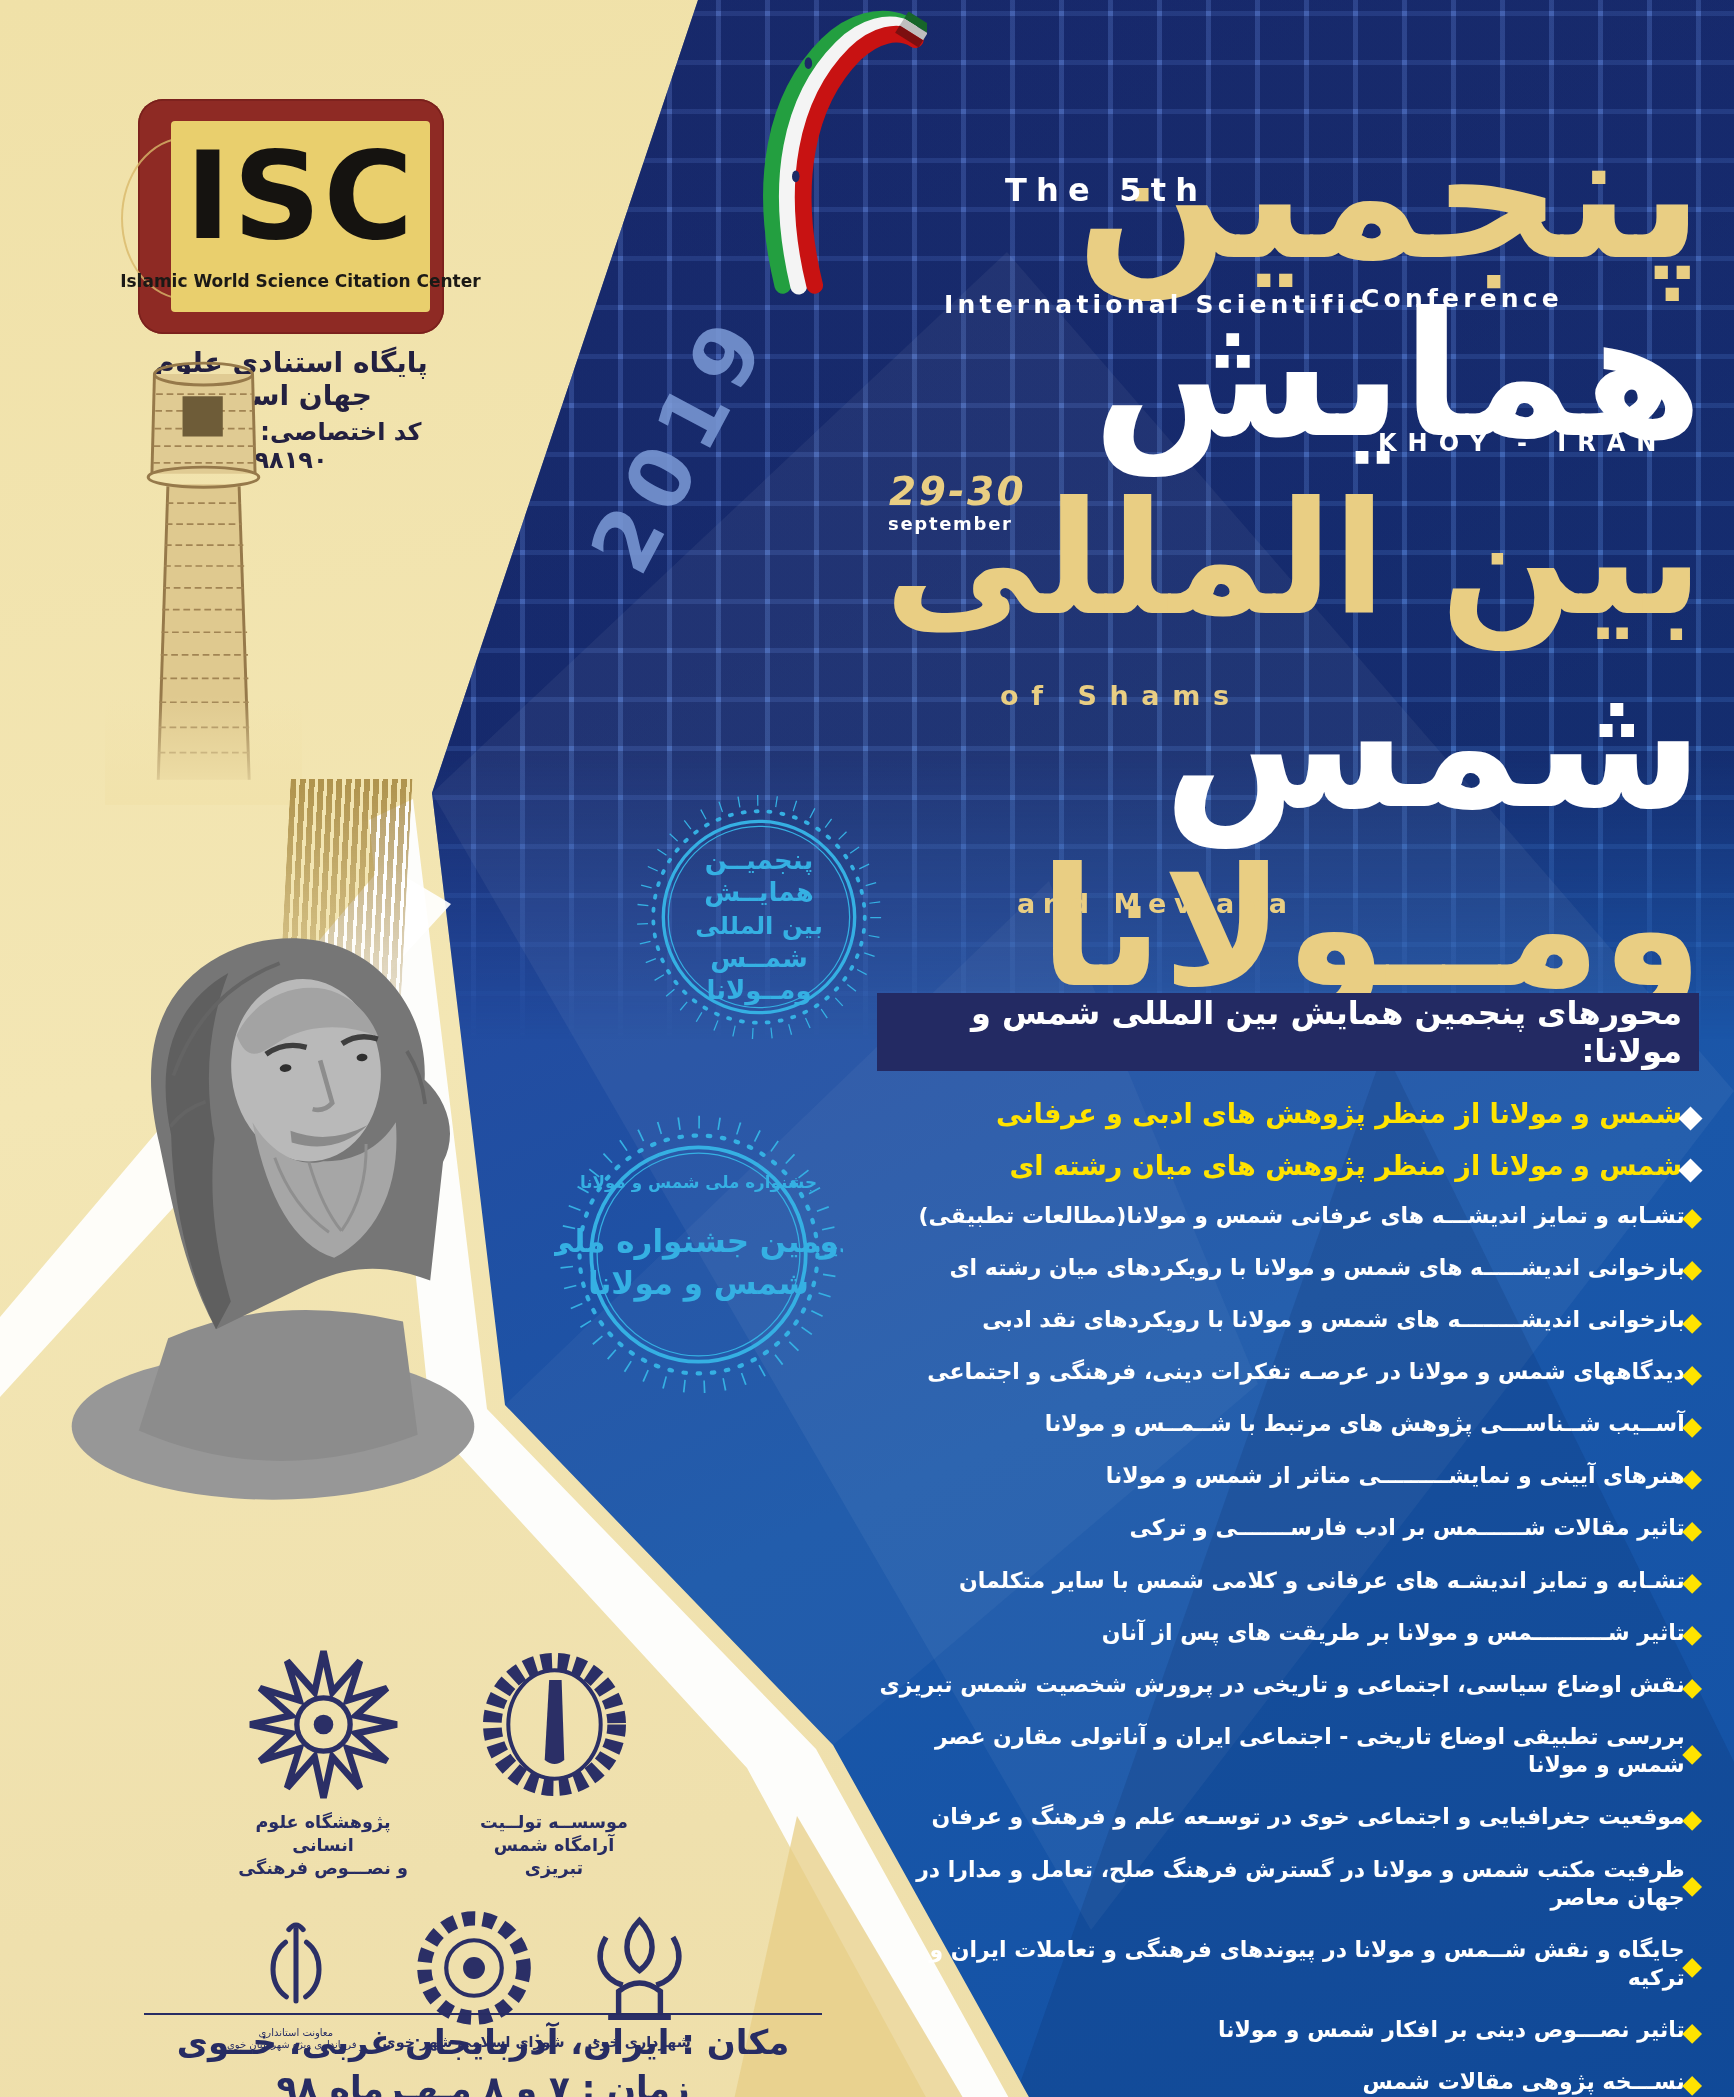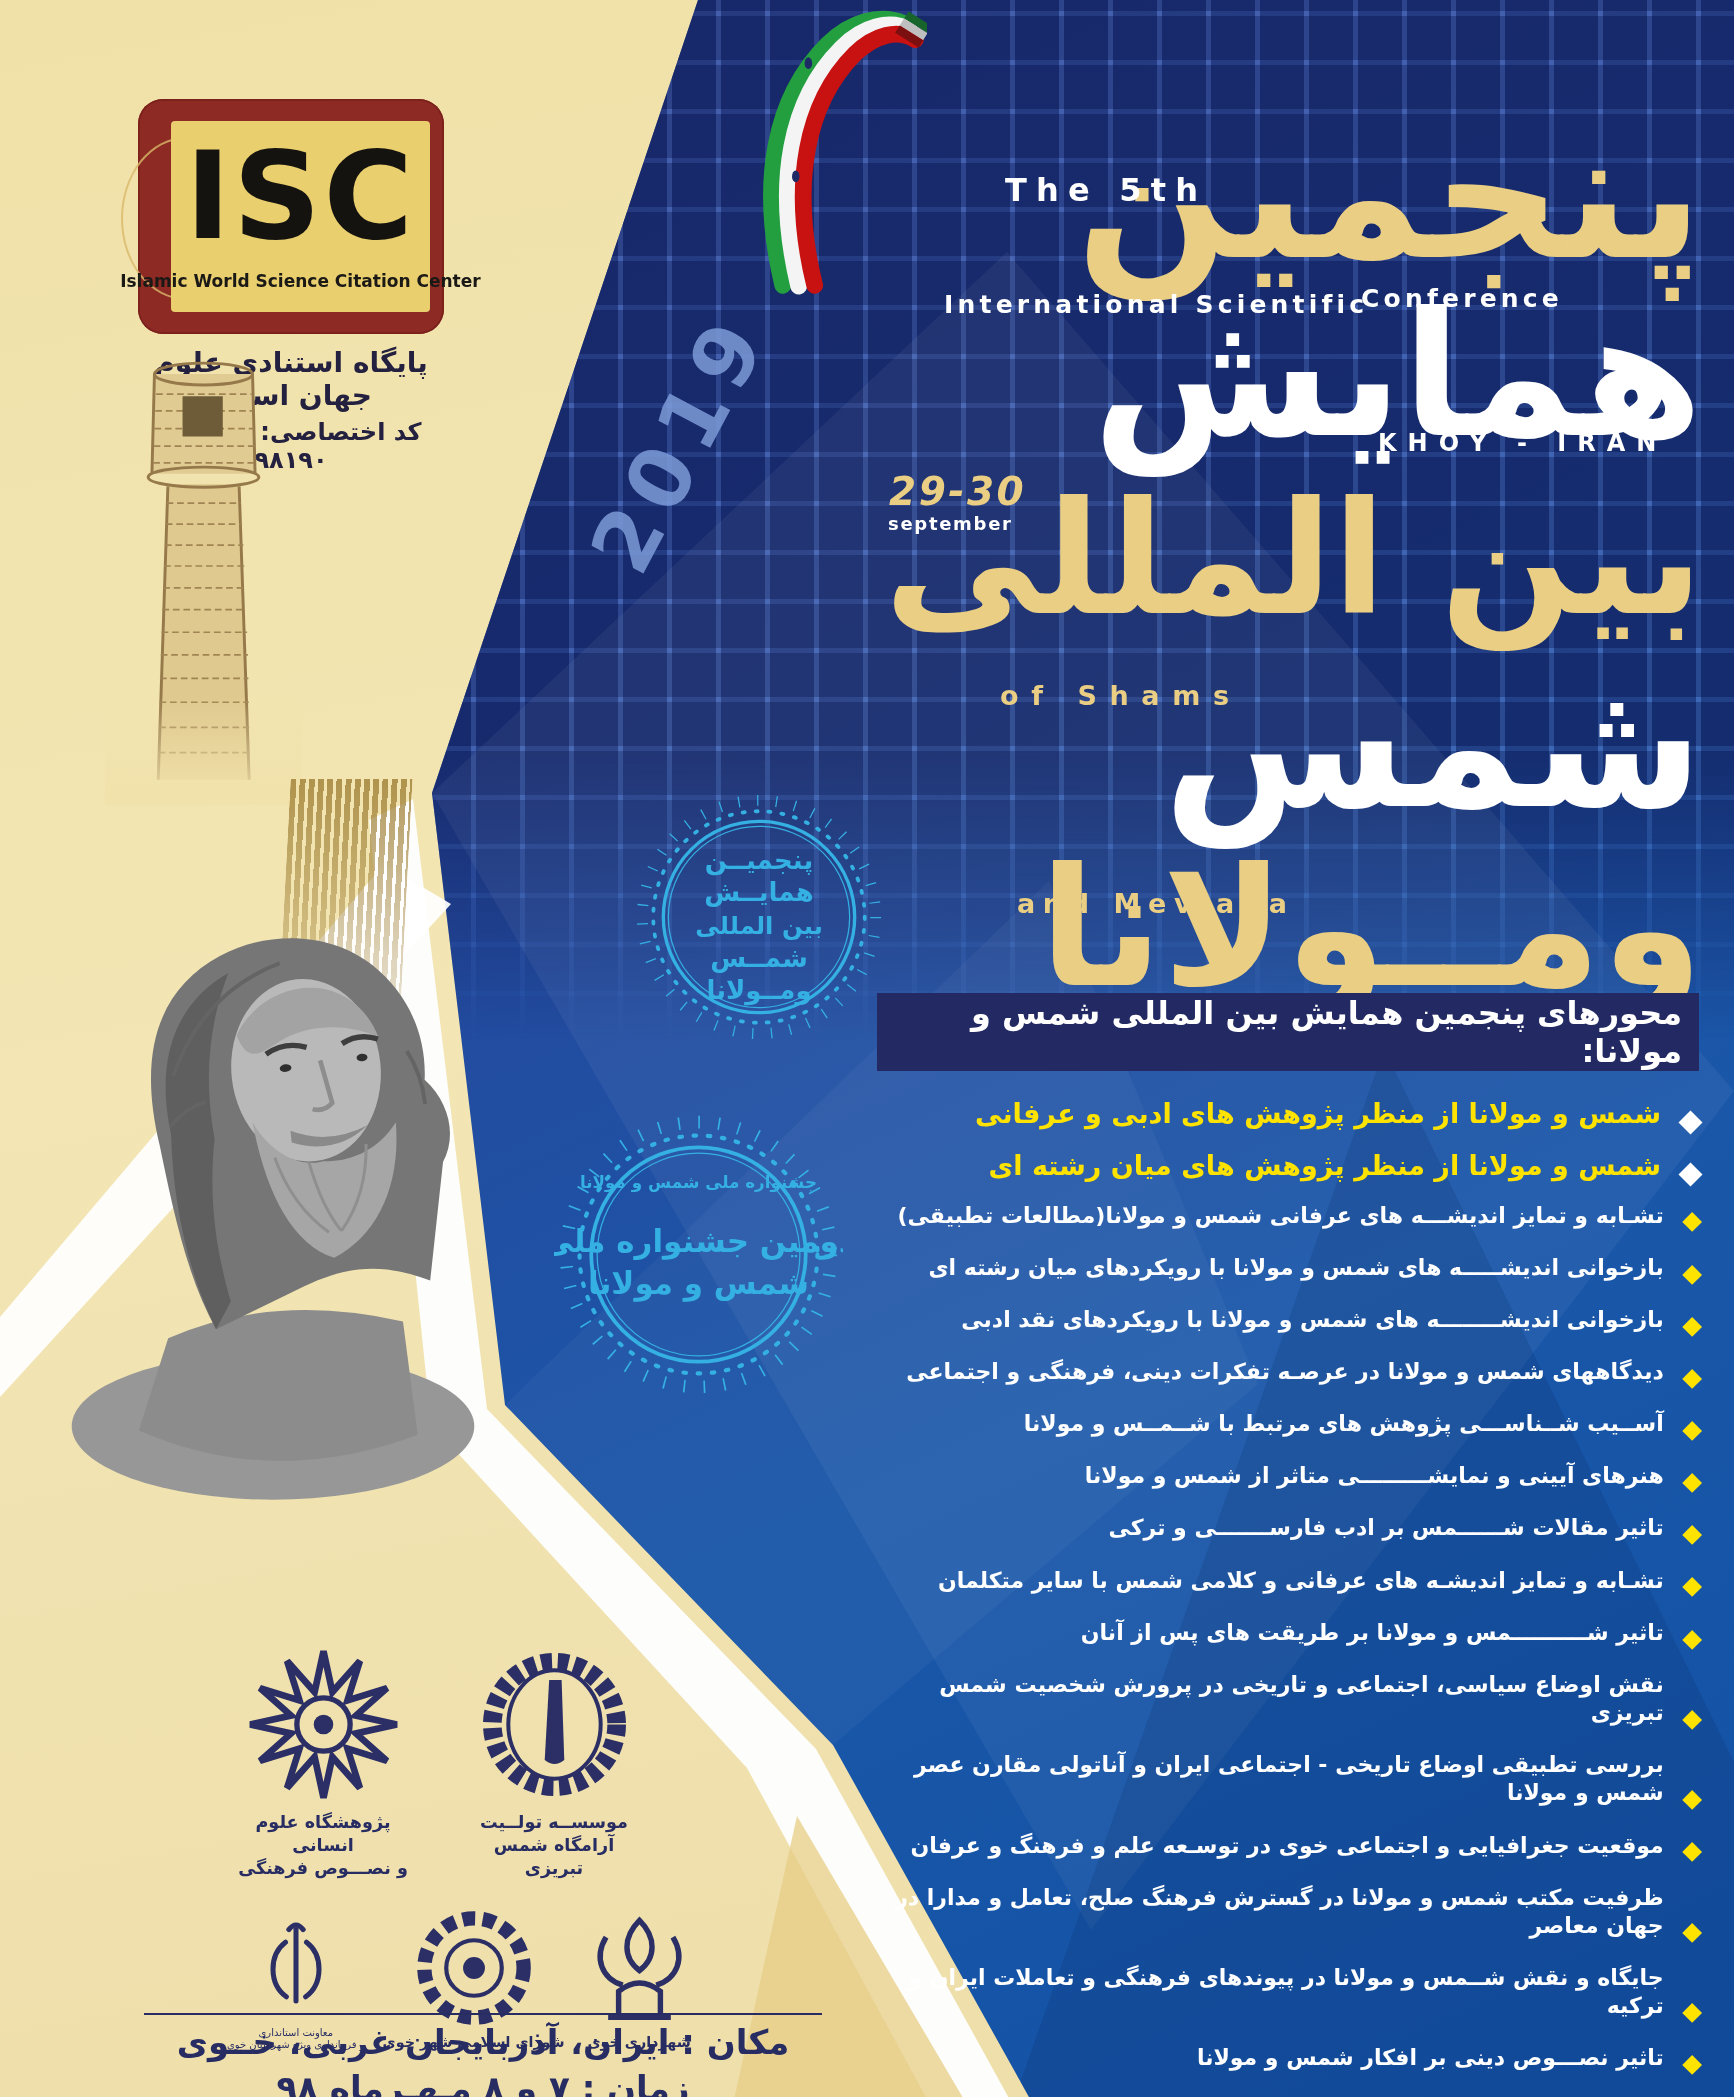--- a/index.html
+++ b/index.html
@@ -66,21 +66,21 @@
   
   #gold-strip{left:284px;top:779px;width:122px;height:252px;transform:skewX(-3deg);
     background:linear-gradient(180deg,rgba(158,126,52,.8),rgba(158,126,52,.15));
     -webkit-mask:repeating-linear-gradient(90deg,#000 0 5.9px,transparent 5.9px 9.2px);
             mask:repeating-linear-gradient(90deg,#000 0 5.9px,transparent 5.9px 9.2px);}
   
   #topics{right:35px;top:993px;width:822px;}
   #topics-header{background:#232a63;height:64px;display:flex;align-items:center;justify-content:center;
     direction:rtl;color:#fff;font-size:32px;font-weight:bold;padding:7px 17px;}
   ul.tlist{list-style:none;margin:0;padding:0;direction:rtl;}
-  ul.tlist li{display:flex;gap:21px;align-items:flex-end;text-align:right;font-weight:bold;}
+  ul.tlist li{display:flex;gap:0;align-items:center;text-align:right;font-weight:bold;}
   #featured-list{margin-top:26px;}
   #featured-list li{color:#ffe300;font-size:27px;line-height:1.25;margin-bottom:18.5px;}
   #featured-list .dia{background:#ffffff;width:17px;height:17px;margin-top:9.2px;}
   #items-list{margin-top:6.7px;}
   #items-list li{color:#ffffff;font-size:22px;line-height:1.28;margin-bottom:24px;}
   #items-list .dia{background:#ffe300;width:14.3px;height:14.3px;margin-top:7.6px;}
   .dia{flex:0 0 auto;transform:rotate(45deg);}
   
   #organizers{left:235px;top:1649px;display:flex;gap:55px;}
   .org{display:flex;flex-direction:column;align-items:center;width:176px;}

